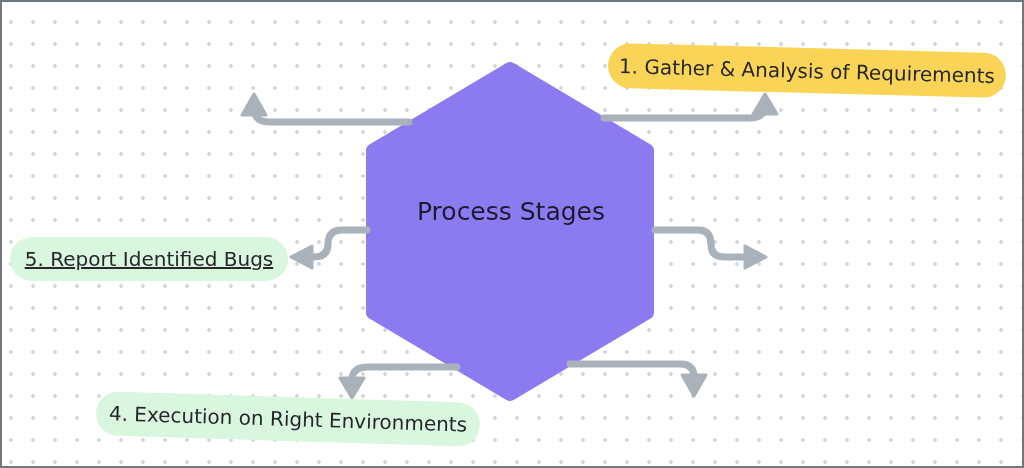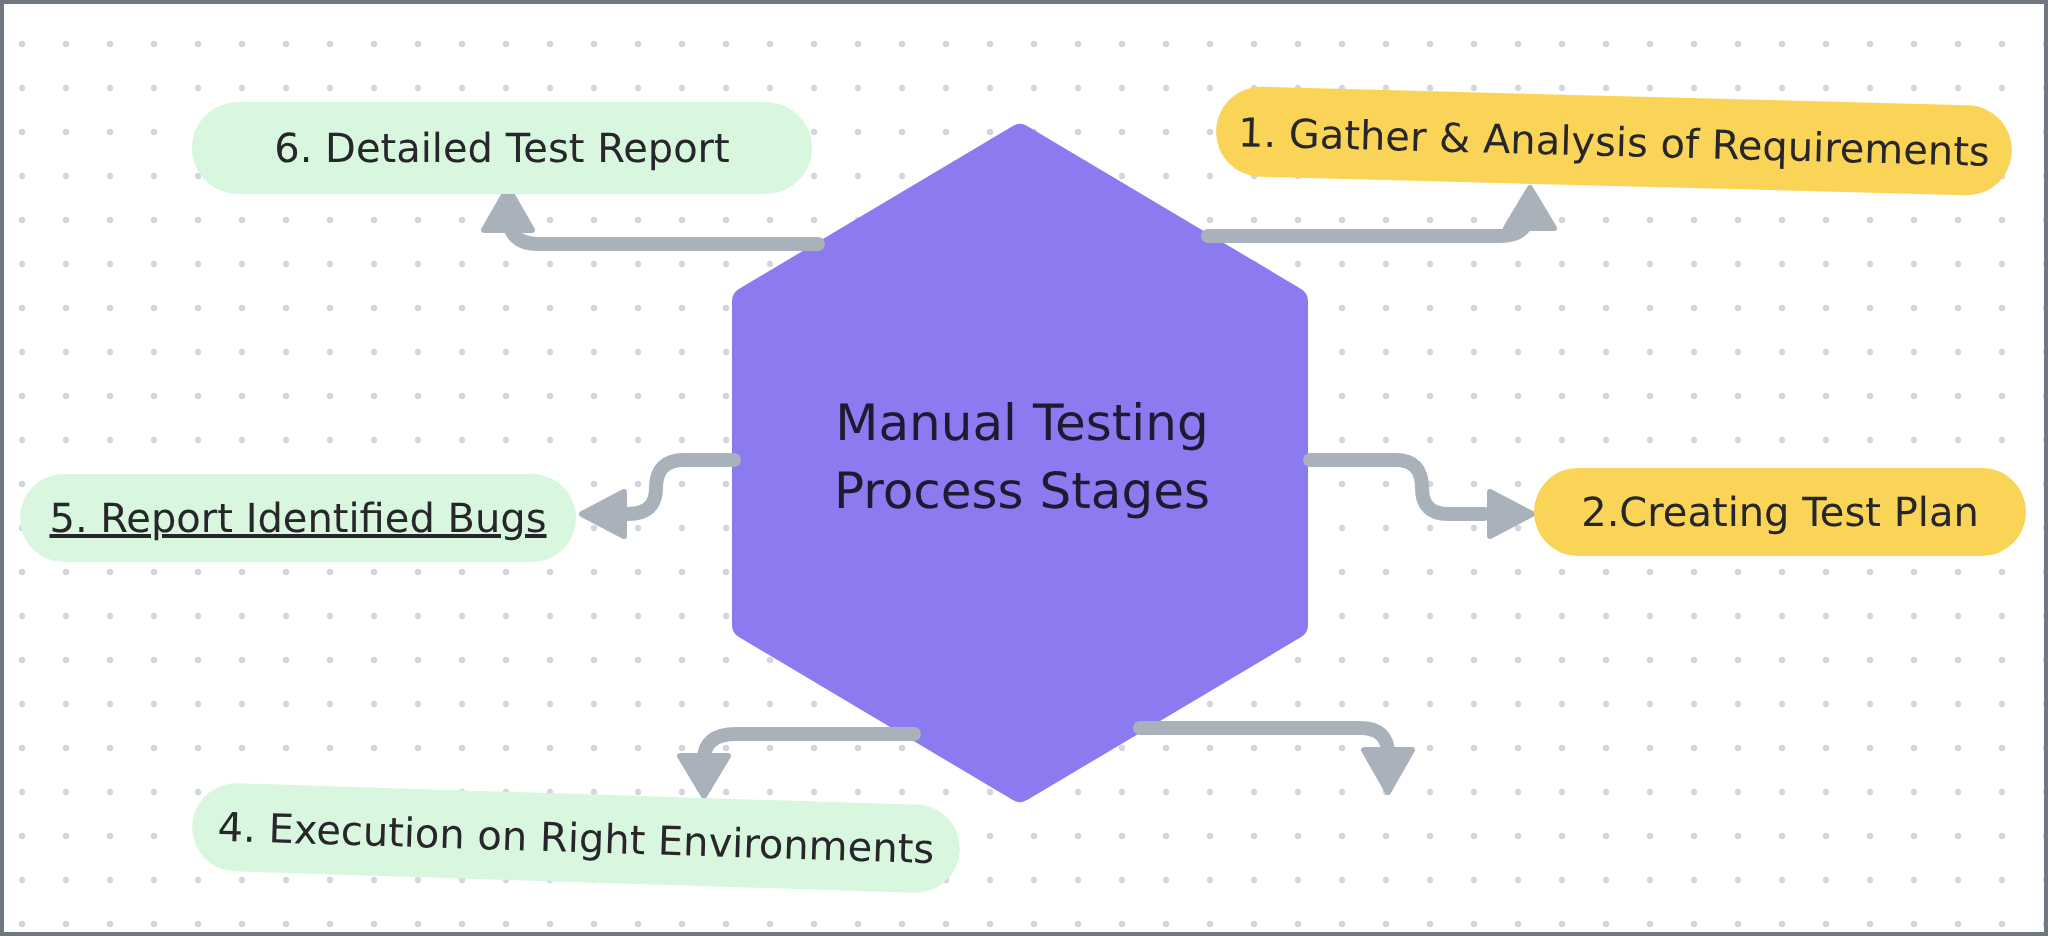--- a/index.html
+++ b/index.html
@@ -80,32 +80,25 @@
       <polygon class="arrow-head" points="352,398 340,378 364,378"></polygon>
     </g>
 
     <g>
       <path class="arrow" d="M 570 364 H 680 Q 694 364 694 377 L 694 378"></path>
       <polygon class="arrow-head" points="694,396 682,375 706,375"></polygon>
     </g>
   </svg>
 
   <div class="hex-title">
-    <div>Manual Testing</div>
     <div>Process Stages</div>
   </div>
 
   <div class="pill pill-yellow p1">
     <span>1. Gather &amp; Analysis of Requirements</span>
-  </div>
-  <div class="pill pill-yellow p2">
-    <span>2.Creating Test Plan</span>
   </div>
   <div class="pill pill-green p4">
     <span>4. Execution on Right Environments</span>
   </div>
   <div class="pill pill-green p5">
     <span>5. Report Identified Bugs</span>
   </div>
-  <div class="pill pill-green p6">
-    <span>6. Detailed Test Report</span>
-  </div>
 </div>
 
 </body></html>

